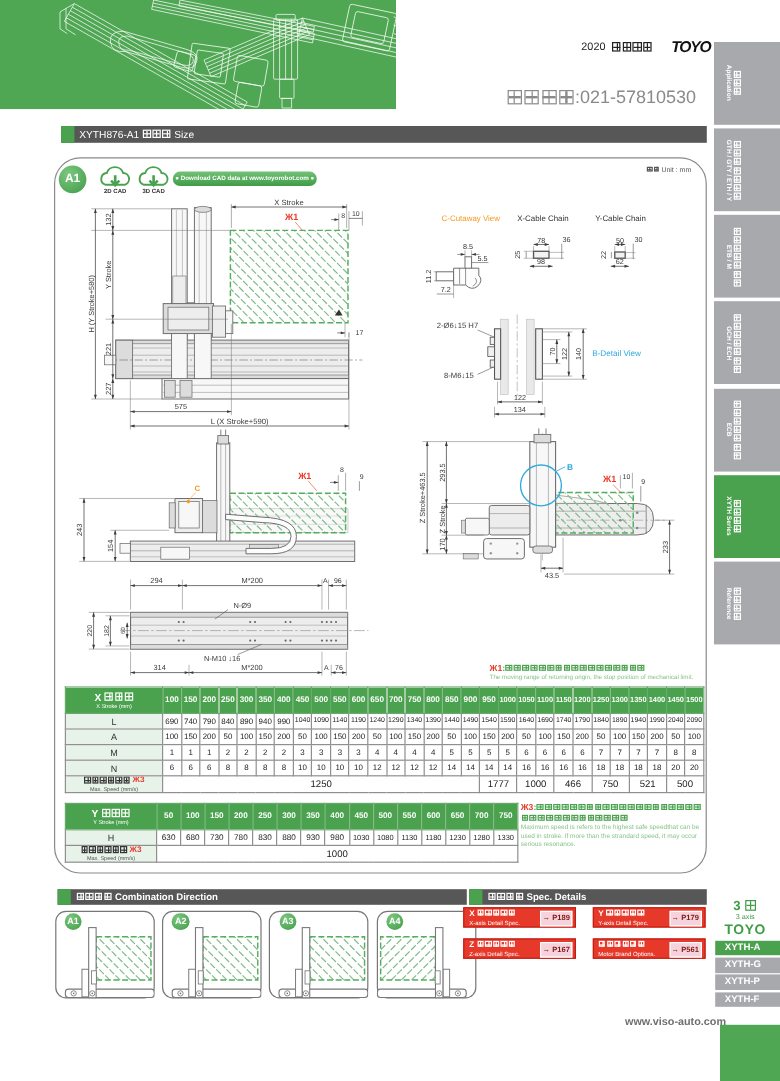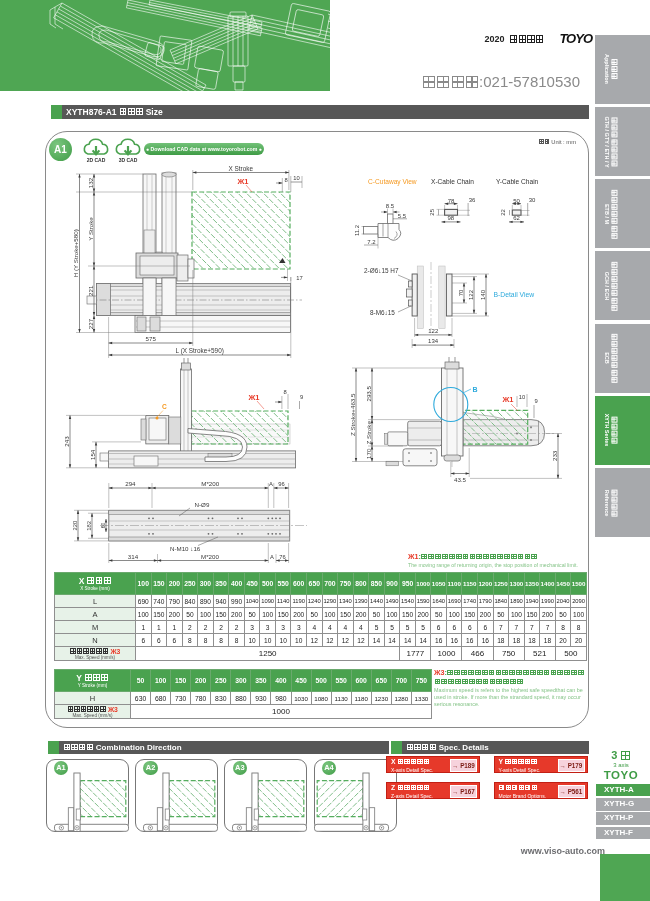--- a/index.html
+++ b/index.html
@@ -1,32 +1,32 @@
 <!DOCTYPE html>
 <html><head><meta charset="utf-8"><style>
 *{margin:0;padding:0;box-sizing:border-box}
 html,body{width:650px;height:901px;background:#fff;font-family:"Liberation Sans",sans-serif;position:relative;overflow:hidden}
 .abs{position:absolute}
 
 i.c{display:inline-block;width:.8em;height:.8em;border:.09em solid currentColor;position:relative;vertical-align:-.06em;margin:0 .08em}
 i.c::before{content:"";position:absolute;left:-2%;right:-2%;top:44%;height:.09em;background:currentColor}
 i.c::after{content:"";position:absolute;top:-2%;bottom:-2%;left:44%;width:.09em;background:currentColor}
-.cat{right:70px;top:33px;font-size:9px;font-weight:bold;color:#222;letter-spacing:0}
+.cat{right:70px;top:33px;font-size:9px;font-weight:normal;color:#222;letter-spacing:0}
 .toyo{right:58px;top:31px;font-size:13px;font-weight:bold;font-style:italic;color:#111;letter-spacing:-1px}
 .phone{right:70px;top:73px;font-size:15px;color:#8a8a8a}
 
 .tab{left:595px;width:55px;height:69px;background:#a7a9ac;color:#fff;overflow:hidden}
 .tab.on{background:#4aa24f}
 .tab .rot{position:absolute;left:15px;top:50%;transform:translate(-50%,-50%) rotate(90deg);white-space:nowrap;text-align:center}
 .tab .zh{font-size:7.5px;font-weight:bold;letter-spacing:.5px;line-height:8px}
 .tab .en{font-size:5.5px;font-weight:bold;letter-spacing:0;line-height:7px}
 
 .tbar{left:51px;top:105px;width:538px;height:13.5px;background:#575757}
 .tbar .sq{position:absolute;left:0;top:0;width:11px;height:13.5px;background:#4aa24f}
-.tbar .t{position:absolute;left:15px;top:1.5px;color:#fff;font-size:8.5px;font-weight:bold}
+.tbar .t{position:absolute;left:15px;top:1.5px;color:#fff;font-size:8.5px;font-weight:normal}
 
 .panel{left:45px;top:131px;width:544px;height:597px;border:1.2px solid #8a8a8a;border-radius:22px;background:#fff}
 .acirc{left:49px;top:138px;width:23px;height:23px;border-radius:50%;background:radial-gradient(circle at 35% 30%,#7cc680,#3f9c46);color:#fff;font-weight:bold;font-size:10px;text-align:center;line-height:23px}
 .cadlab{font-size:5px;font-weight:bold;color:#333;text-align:center;width:30px}
 .pill{left:144px;top:142.5px;width:120px;height:12px;border-radius:6px;background:linear-gradient(#72c178,#3f9c46);color:#fff;font-size:5.2px;line-height:12px;text-align:center;font-weight:bold}
 .unit{left:496px;top:138.5px;width:80px;font-size:5.8px;color:#555;text-align:right}
 
 .note1{left:408px;top:552px;width:180px;color:#4aa24f;font-size:7.2px;font-weight:bold}
 .note1 .rd{color:#e83a28}
 .note1 .en{font-size:5.2px;font-weight:normal;color:#86c489;display:block;margin-top:.5px}

